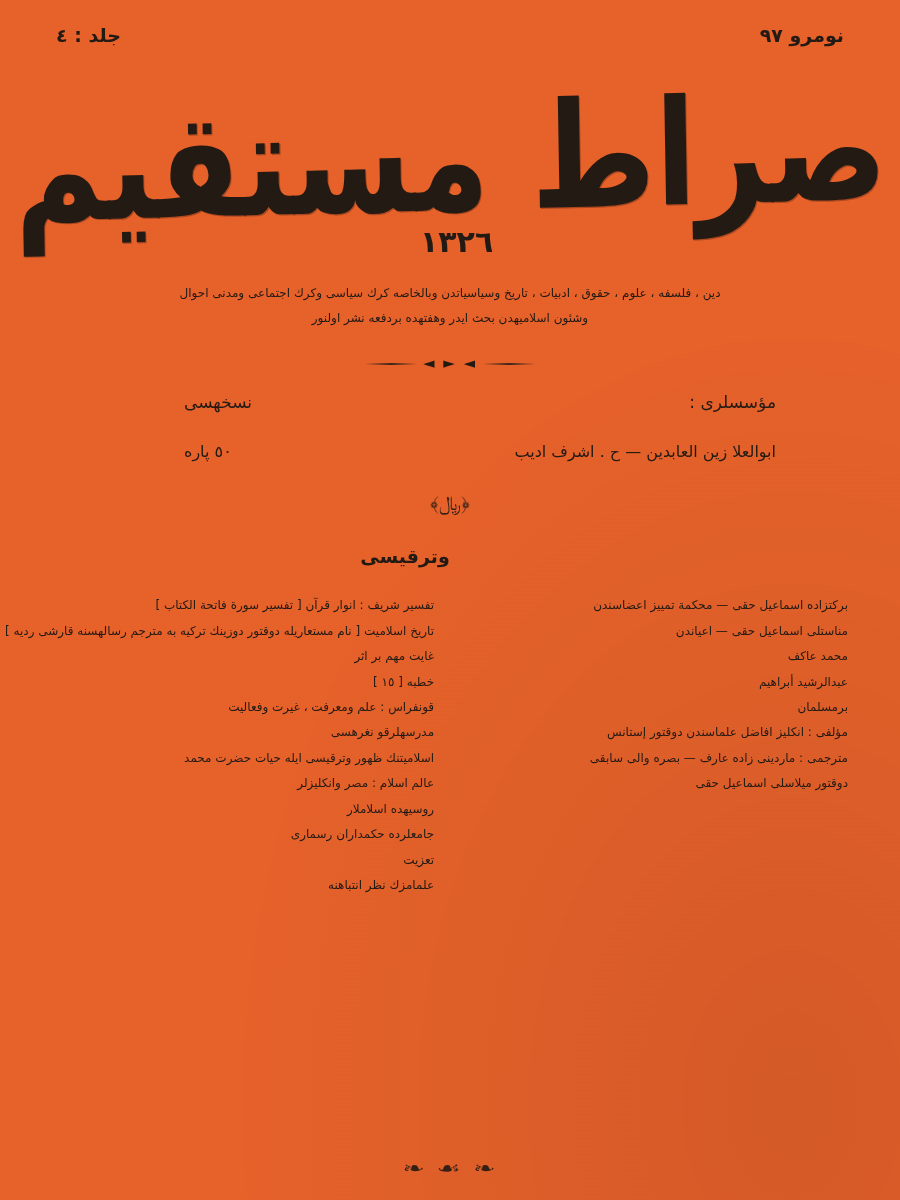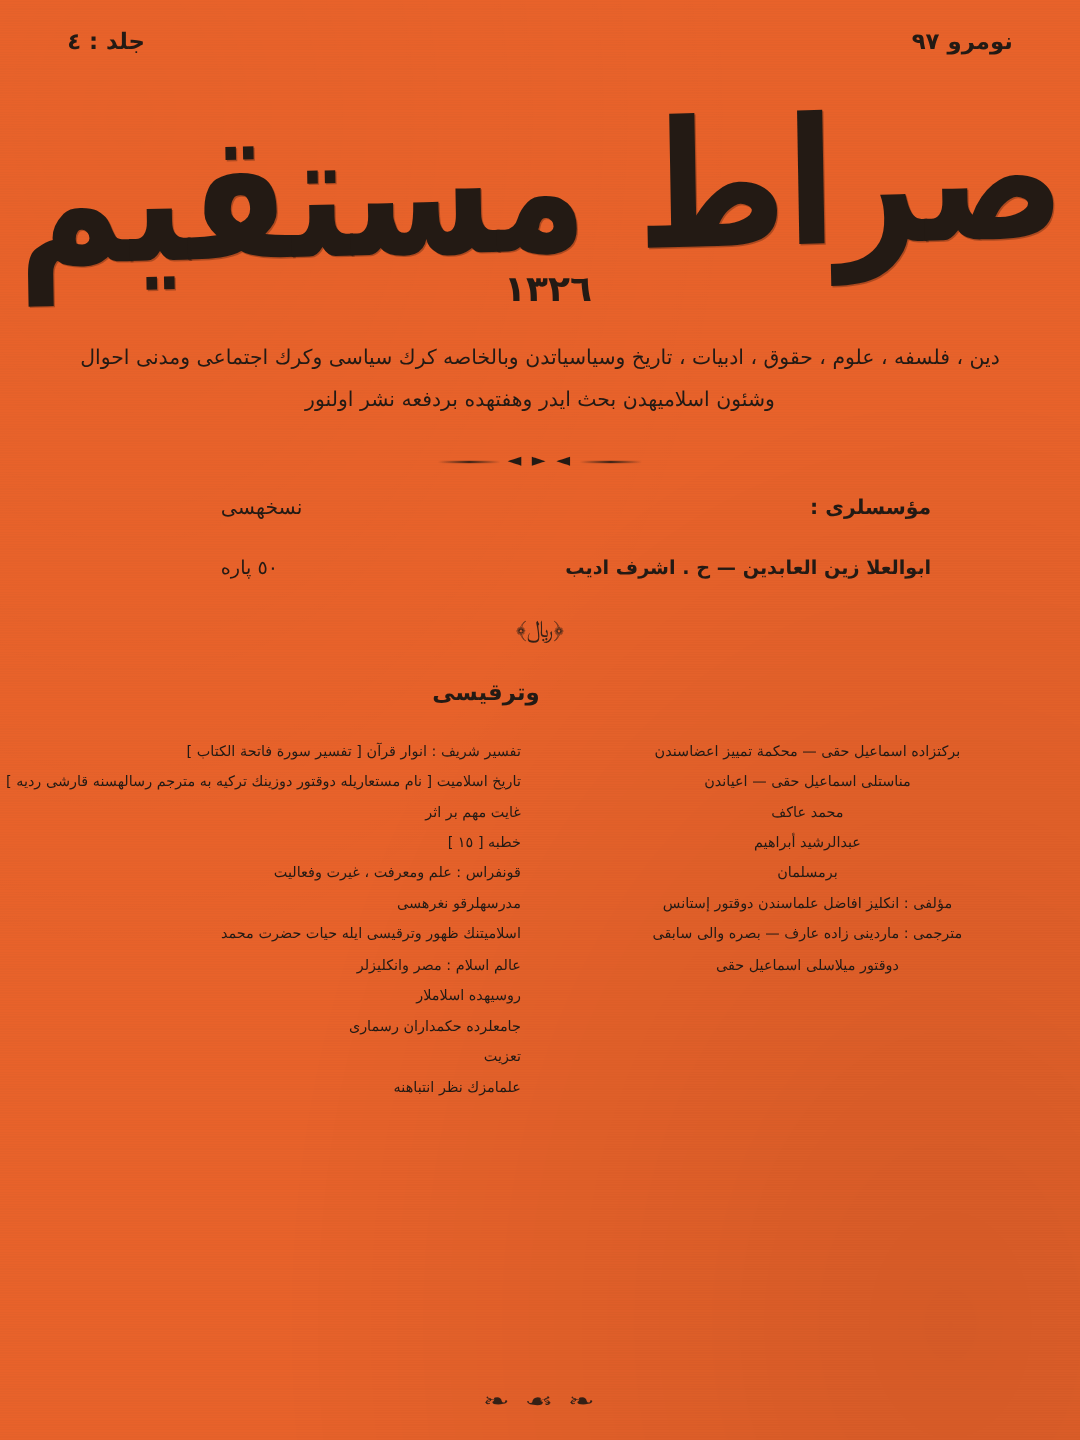--- a/index.html
+++ b/index.html
@@ -73,21 +73,21 @@
     bottom: 8px;
     font-size: 30px;
     font-weight: 700;
     letter-spacing: 2px;
   }
 
   
   .subtitle {
     margin-top: 14px;
     text-align: center;
-    font-size: 17px;
+    font-size: 12px;
     line-height: 2.05;
     letter-spacing: .2px;
   }
   .subtitle div { direction: rtl; }
 
   
   .ornament {
     margin: 26px auto 6px auto;
     width: 170px;
     height: 16px;
@@ -114,21 +114,21 @@
     padding: 0 90px 0 150px;
   }
   .imprint .line {
     display: flex;
     justify-content: space-between;
     align-items: baseline;
     font-size: 17px;
     margin-bottom: 30px;
     direction: rtl;
   }
-  .imprint .label { letter-spacing: .3px; font-weight: bold; }
+  .imprint .label { letter-spacing: .3px; }
   .imprint .value { letter-spacing: .3px; }
   .imprint .line.second { font-size: 16px; }
 
   .flourish {
     margin: 2px auto 0 auto;
     width: 190px;
     text-align: center;
     font-size: 20px;
     letter-spacing: -2px;
     opacity: .9;
@@ -153,21 +153,21 @@
     padding: 0 18px;
   }
   .col {
     direction: rtl;
     font-size: 12px;
     line-height: 2.12;
   }
   .col.right-col { width: 48%; text-align: right; }
   .col.left-col  { width: 44%; text-align: left; }
   .col .entry { white-space: nowrap; }
-  .col.left-col .entry { text-align: center; }
+  .col.left-col .entry { text-align: right; }
 
   
   .bottom-ornament {
     position: absolute;
     left: 0;
     right: 0;
     bottom: 22px;
     text-align: center;
     font-size: 17px;
     letter-spacing: 1px;

